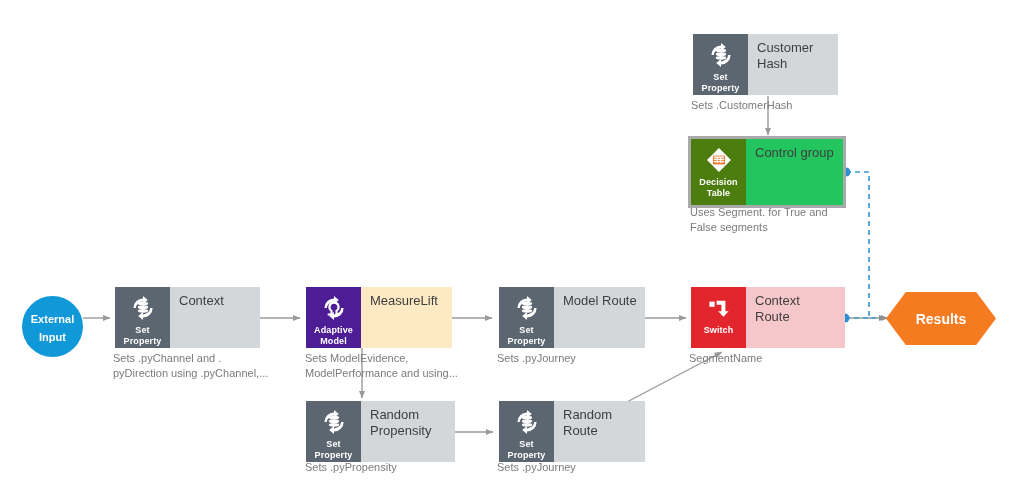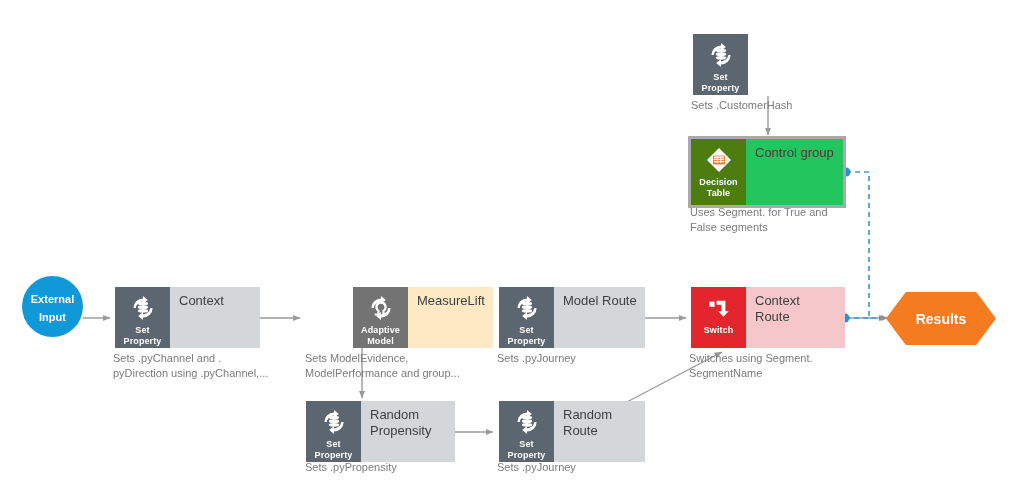--- a/index.html
+++ b/index.html
@@ -71,21 +71,21 @@
     font-size: 13px;
     line-height: 16px;
     color: #3e3e3e;
     font-weight: normal;
   }
 
   
   .v-setprop .icon-pane { background: #5b6670; }
   .v-setprop .body-pane { background: #d4d7d9; }
 
-  .v-adaptive .icon-pane { background: #737373; margin-left: 47px; }
+  .v-adaptive .icon-pane { background: #4c1d95; }
   .v-adaptive .body-pane { background: #fde9c4; }
 
   .v-switch .icon-pane { background: #e3262e; }
   .v-switch .body-pane { background: #f5c7cb; }
 
   .v-decision .icon-pane { background: #4d7c0f; }
   .v-decision .body-pane { background: #22c55e; }
 
   
   .selection-frame {
@@ -166,21 +166,21 @@
 
     <path d="M768,96 L768,135" stroke="#9a9a9a" stroke-width="1.4" fill="none" marker-end="url(#arrow)"></path>
 
     <path d="M846,172 L869,172 L869,318 L886,318" stroke="#3d9bd8" stroke-width="1.7" stroke-dasharray="5,4" fill="none" marker-end="url(#arrow-blue)"></path>
     <path d="M845,318 L869,318" stroke="#3d9bd8" stroke-width="1.7" stroke-dasharray="5,4" fill="none"></path>
 
     <circle cx="846" cy="172" r="4.5" fill="#2b8fd4"></circle>
     <circle cx="845" cy="318" r="4.5" fill="#2b8fd4"></circle>
   </svg>
 
-  <div class="start-circle" style="left:22px; top:276px; width:61px; height:61px;">
+  <div class="start-circle" style="left:22px; top:296px; width:61px; height:61px;">
     <div>
       <span>External</span><br>
       <span>Input</span>
     </div>
   </div>
 
   <div class="node v-setprop" style="left:115px; top:287px; width:145px; height:61px;">
     <div class="icon-pane">
       <svg class="icon-glyph" viewBox="0 0 40 40">
         <path d="M8,20 a12,12 0 0 1 12,-12 l0,-3 l6,5 l-6,5 l0,-3 a9,9 0 0 0 -9,8 z" fill="#ffffff"></path>
@@ -214,21 +214,21 @@
         <span>Adaptive</span><br>
         <span>Model</span>
       </div>
     </div>
     <div class="body-pane">
       <div class="node-title">MeasureLift</div>
     </div>
   </div>
   <div class="caption" style="left:305px; top:351px; width:200px;">
     <div>Sets ModelEvidence,</div>
-    <div>ModelPerformance and group...</div>
+    <div>ModelPerformance and using...</div>
   </div>
 
   <div class="node v-setprop" style="left:499px; top:287px; width:146px; height:61px;">
     <div class="icon-pane">
       <svg class="icon-glyph" viewBox="0 0 40 40">
         <path d="M8,20 a12,12 0 0 1 12,-12 l0,-3 l6,5 l-6,5 l0,-3 a9,9 0 0 0 -9,8 z" fill="#ffffff"></path>
         <path d="M32,20 a12,12 0 0 1 -12,12 l0,3 l-6,-5 l6,-5 l0,3 a9,9 0 0 0 9,-8 z" fill="#ffffff"></path>
         <ellipse cx="20" cy="14.5" rx="6.5" ry="2.4" fill="#ffffff"></ellipse>
         <ellipse cx="20" cy="19" rx="6.5" ry="2.4" fill="#ffffff"></ellipse>
         <ellipse cx="20" cy="23.5" rx="6.5" ry="2.4" fill="#ffffff"></ellipse>
@@ -254,21 +254,20 @@
       </svg>
       <div class="icon-caption">
         <span>Switch</span>
       </div>
     </div>
     <div class="body-pane">
       <div class="node-title">Context Route</div>
     </div>
   </div>
   <div class="caption" style="left:689px; top:351px; width:200px;">
-    <div>Switches using Segment.</div>
     <div>SegmentName</div>
   </div>
 
   <div class="results-hex" style="left:886px; top:292px; width:110px; height:53px;">
     <span>Results</span>
   </div>
 
   <div class="node v-setprop" style="left:306px; top:401px; width:149px; height:61px;">
     <div class="icon-pane">
       <svg class="icon-glyph" viewBox="0 0 40 40">
@@ -321,20 +320,24 @@
         <path d="M8,20 a12,12 0 0 1 12,-12 l0,-3 l6,5 l-6,5 l0,-3 a9,9 0 0 0 -9,8 z" fill="#ffffff"></path>
         <path d="M32,20 a12,12 0 0 1 -12,12 l0,3 l-6,-5 l6,-5 l0,3 a9,9 0 0 0 9,-8 z" fill="#ffffff"></path>
         <ellipse cx="20" cy="14.5" rx="6.5" ry="2.4" fill="#ffffff"></ellipse>
         <ellipse cx="20" cy="19" rx="6.5" ry="2.4" fill="#ffffff"></ellipse>
         <ellipse cx="20" cy="23.5" rx="6.5" ry="2.4" fill="#ffffff"></ellipse>
       </svg>
       <div class="icon-caption">
         <span>Set</span><br>
         <span>Property</span>
       </div>
+    </div>
+    <div class="body-pane">
+      <div class="node-title">Customer</div>
+      <div class="node-title">Hash</div>
     </div>
   </div>
   <div class="caption" style="left:691px; top:98px; width:200px;">
     <div>Sets .CustomerHash</div>
   </div>
 
   <div class="selection-frame" style="left:688px; top:136px; width:158px; height:72px;"></div>
   <div class="node v-decision" style="left:691px; top:139px; width:152px; height:66px;">
     <div class="icon-pane">
       <svg class="icon-glyph" viewBox="0 0 40 40">

